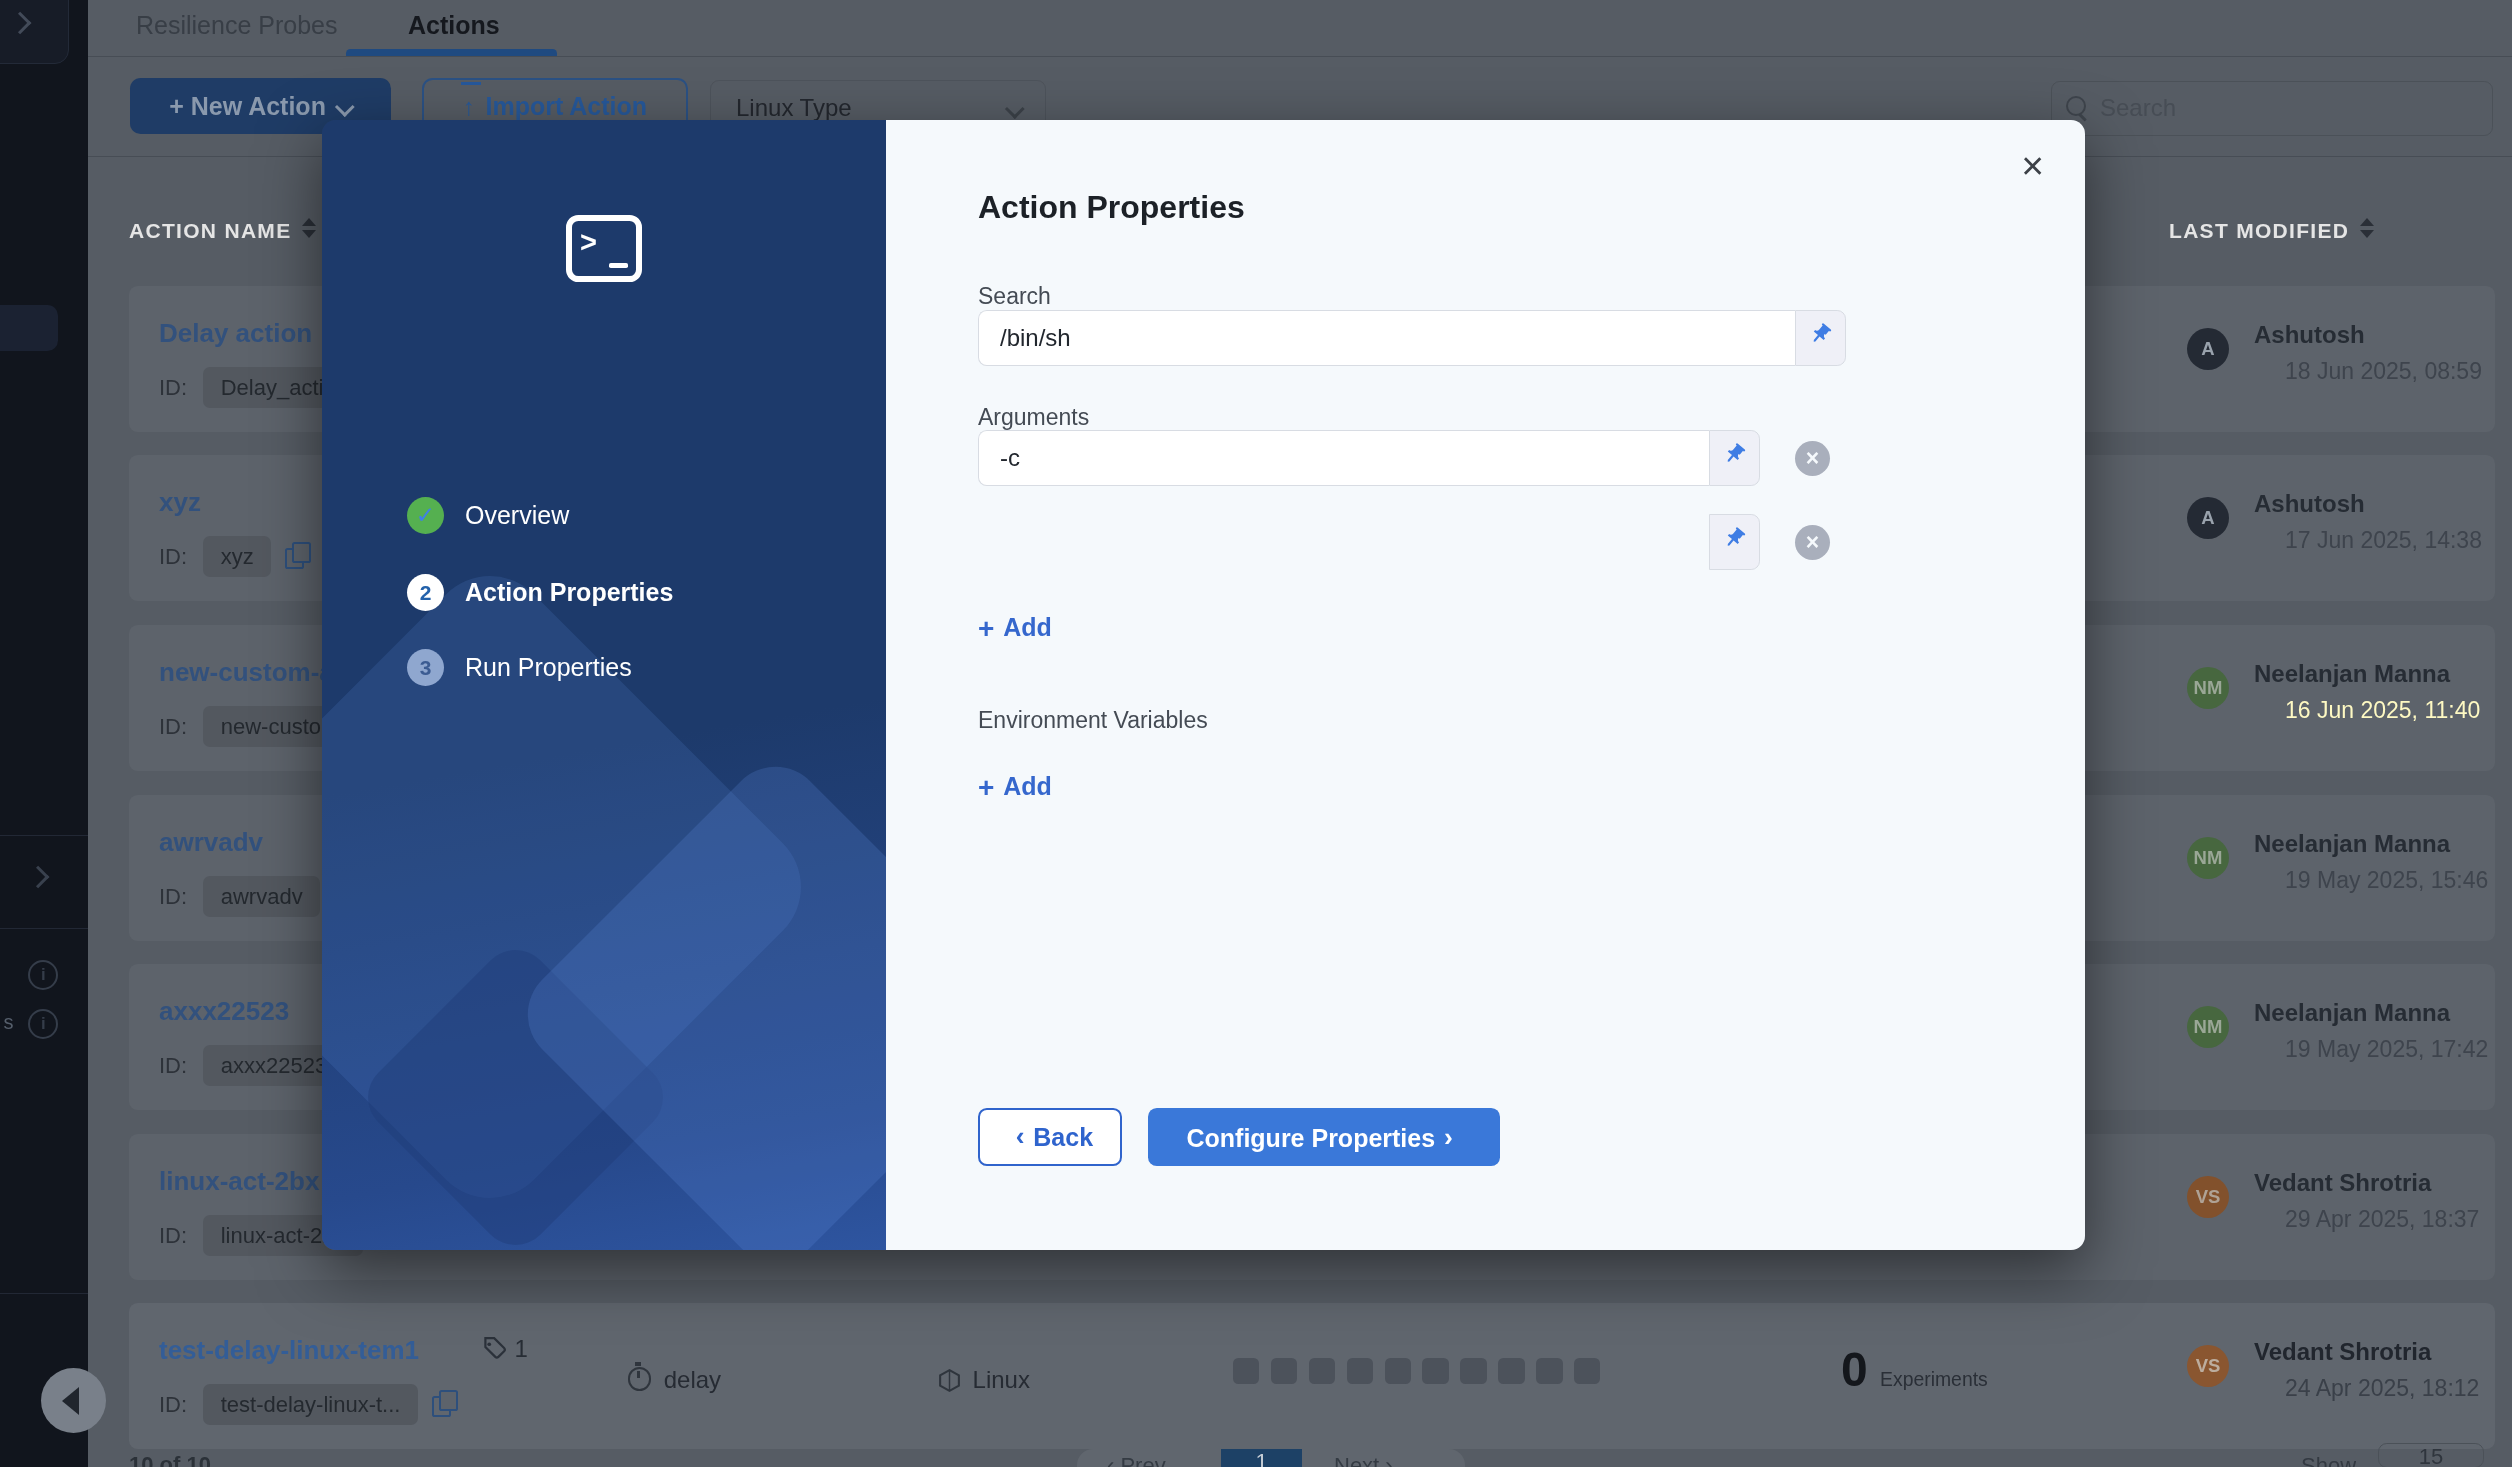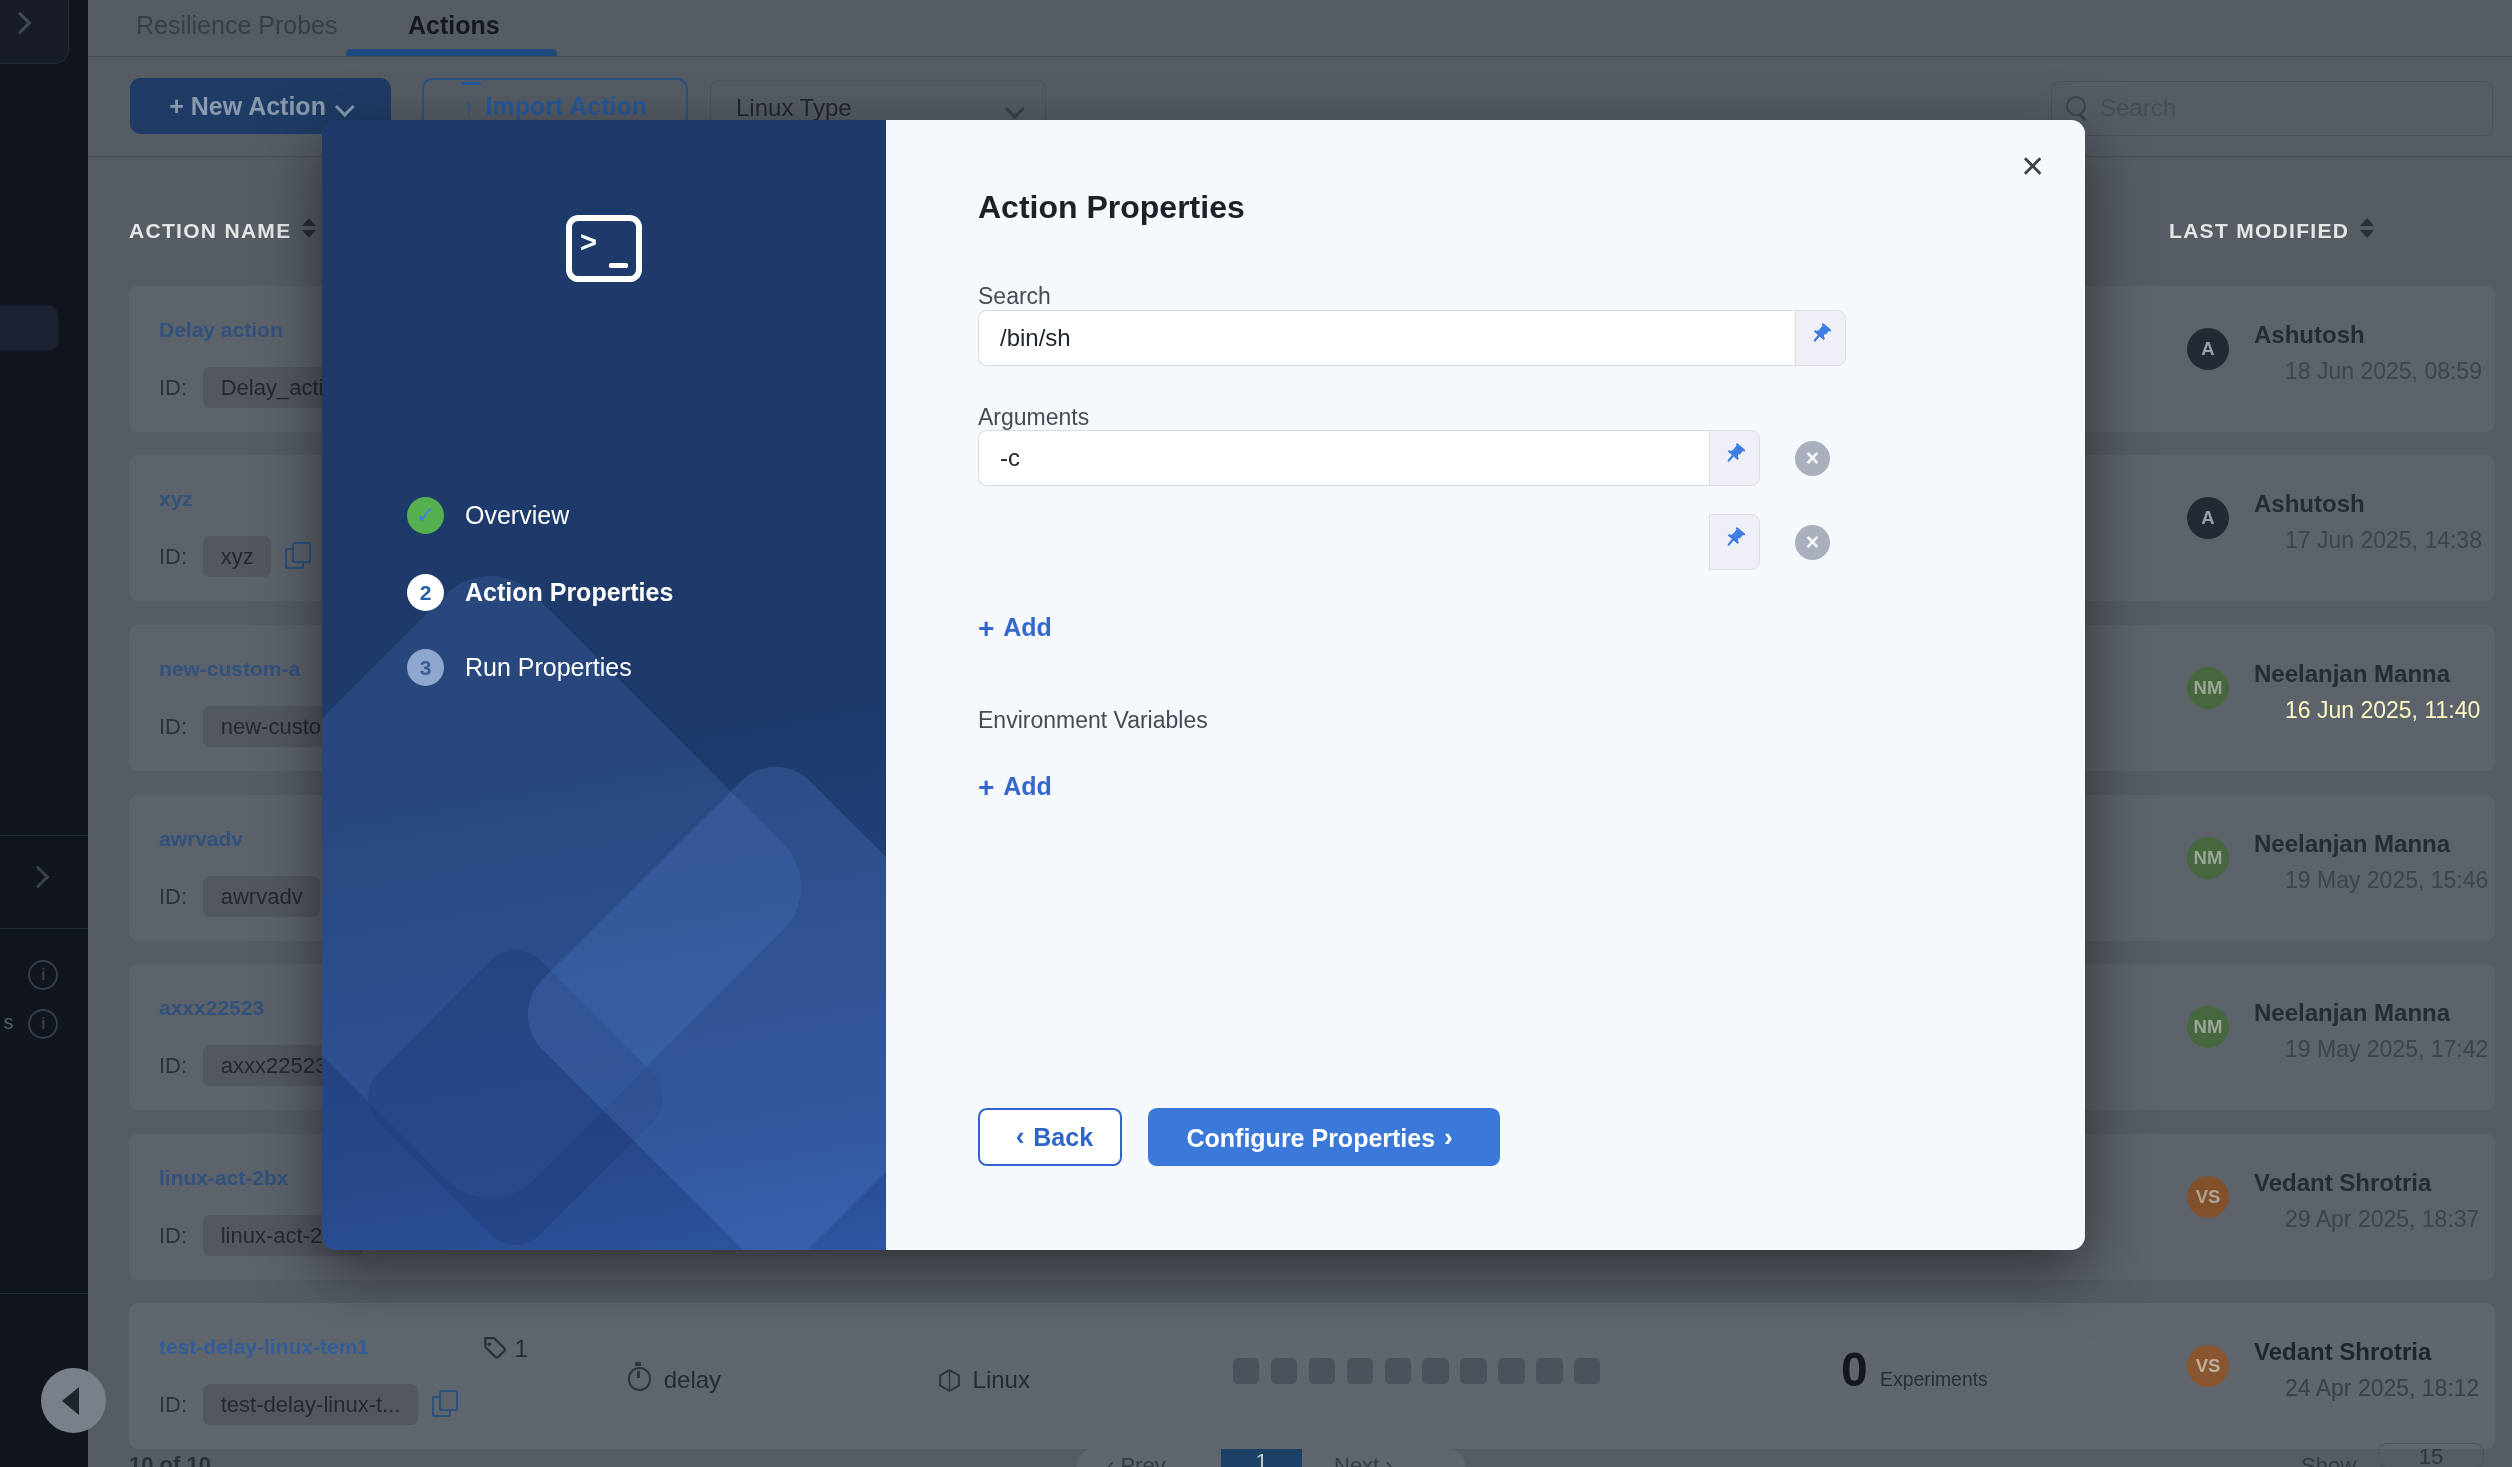--- a/index.html
+++ b/index.html
@@ -39,21 +39,21 @@
   .searchbox input{position:absolute;left:46px;top:3.5px;width:379px;height:42px;border:0;background:transparent;outline:none;font-size:24px;color:#474D55;font-family:inherit;}
   .searchbox input::placeholder{color:#474D55;opacity:1;}
   
   .th{position:absolute;top:218px;font-size:21px;font-weight:700;letter-spacing:1.3px;color:#e5e5e5;}
   .sort-ic{display:inline-block;margin-left:10.6px;vertical-align:0.9px;}
   .sort-ic b,.sort-ic i{display:block;width:0;height:0;border-left:7px solid transparent;border-right:7px solid transparent;}
   .sort-ic b{border-bottom:8px solid #2A2F37;margin-bottom:3.5px;}
   .sort-ic i{border-top:8px solid #2A2F37;}
   
   .card{position:absolute;left:41px;width:2366px;height:146px;border-radius:8.8px;background:var(--card-dim,#5D636B);}
-  .rtitle{position:absolute;left:30px;top:32px;font-size:21px;font-weight:700;}
+  .rtitle{position:absolute;left:30px;top:32px;font-size:26px;font-weight:700;}
   .tagwrap{position:absolute;left:auto;top:32px;}
   .idrow{position:absolute;left:30px;top:81px;height:41px;font-size:22px;color:#2D3239;line-height:41px;}
   .chip{display:inline-block;margin-left:16px;padding:0 17.6px;height:41px;border-radius:7px;background:var(--chip-dim,#53585F);color:#24292F;line-height:41px;}
   .copyic{display:inline-block;position:relative;width:26.4px;height:26.4px;margin-left:14px;vertical-align:-4.4px;}
   .copyic::before{content:"";position:absolute;left:0;top:6.2px;width:15px;height:16.7px;border:2.6px solid #2D4F7C;border-radius:2.6px;}
   .copyic::after{content:"";position:absolute;left:7px;top:0px;width:15px;height:16.7px;border:2.6px solid #2D4F7C;border-radius:2.6px;background:var(--card-dim,#5D636B);}
   .cell{position:absolute;top:63px;font-size:24px;color:#262B33;}
   .sw{display:inline-block;position:relative;width:19.4px;height:19.4px;border:2.6px solid #2F353D;border-radius:50%;margin-right:12.3px;vertical-align:-2.6px;}
   .sw::before{content:"";position:absolute;top:-7px;left:5.3px;width:6.2px;height:3.5px;background:#2F353D;}
   .sw::after{content:"";position:absolute;left:7px;top:1.8px;width:2.6px;height:7px;background:#2F353D;}

